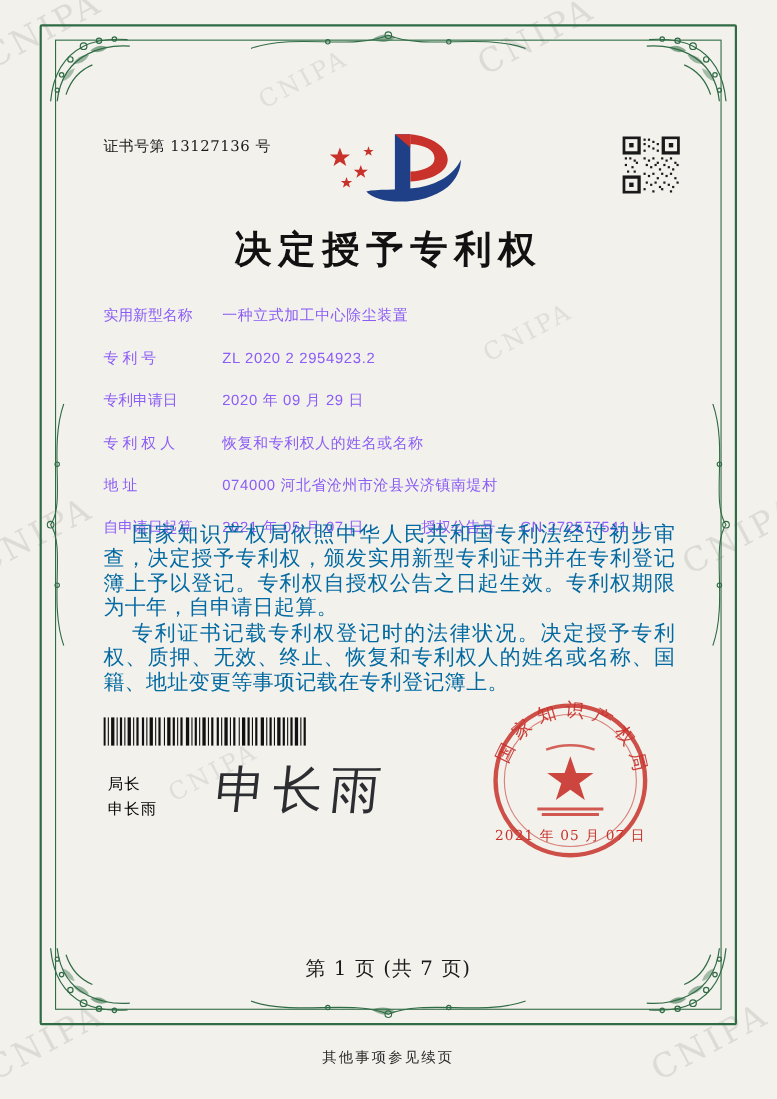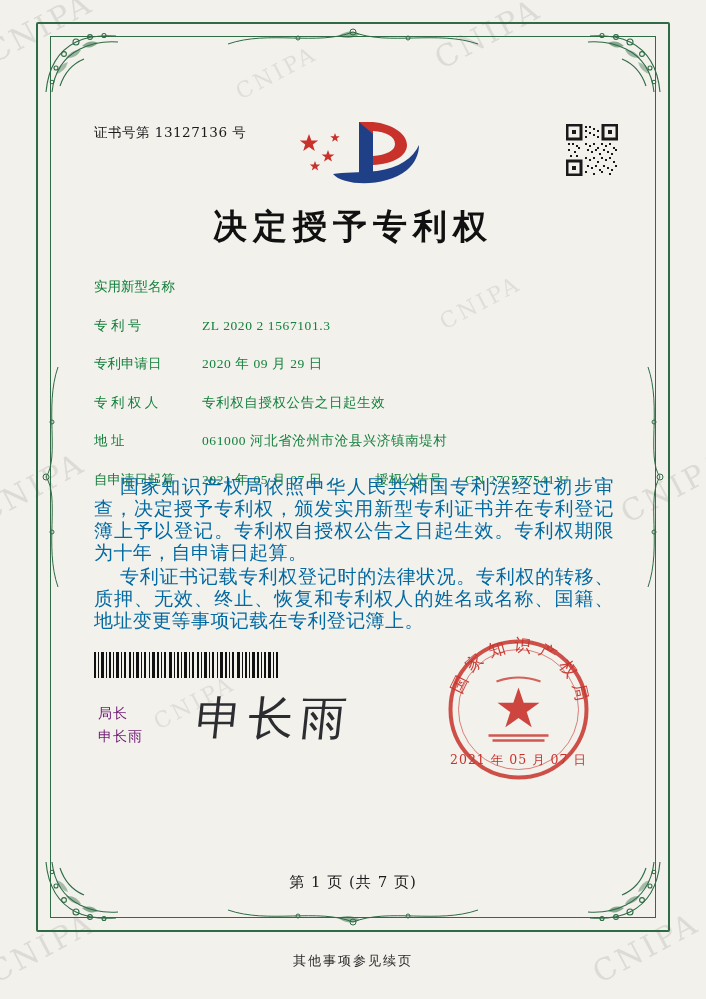--- a/index.html
+++ b/index.html
@@ -148,22 +148,22 @@
     position: absolute;
     top: 226px;
     left: 28px;
     right: 24px;
   }
   .field-row {
     display: flex;
     align-items: baseline;
     margin-bottom: 20.5px;
     font-size: 13.5px;
-    color: #15803d;
-    font-family: Liberation Serif, serif;
+    color: #8b5cf6;
+    font-family: Liberation Sans, sans-serif;
   }
   .field-label {
     width: 108px;
     flex: none;
     letter-spacing: 0px;
     white-space: nowrap;
   }
   .field-value {
     letter-spacing: 0.6px;
   }
@@ -204,21 +204,21 @@
   }
   .barcode svg { display: block; width: 100%; height: 100%; }
 
   
   .sign-block {
     position: absolute;
     left: 32px;
     top: 650px;
     font-size: 14px;
     line-height: 23px;
-    color: #701a75;
+    color: #000000;
     font-family: "DejaVu Serif", "Liberation Serif", serif;
     letter-spacing: 1px;
   }
   .handwriting {
     position: absolute;
     left: 130px;
     top: 636px;
     font-size: 46px;
     color: #16181c;
     font-family: "DejaVu Serif", "Liberation Serif", serif;
@@ -247,21 +247,21 @@
     font-family: "DejaVu Serif", "Liberation Serif", serif;
     letter-spacing: 1px;
   }
 
   .page-no {
     position: absolute;
     left: 0;
     right: 0;
     bottom: 20px;
     text-align: center;
-    font-size: 15px;
+    font-size: 18px;
     color: #1a1a1a;
     font-family: "DejaVu Serif", "Liberation Serif", serif;
     letter-spacing: 1px;
   }
 
   .footer-note {
     position: absolute;
     left: 0;
     right: 0;
     top: 952px;
@@ -480,50 +480,51 @@
           <polygon points="62,19 63.2,22.3 66.7,22.3 63.9,24.4 64.9,27.7 62,25.7 59.1,27.7 60.1,24.4 57.3,22.3 60.8,22.3"></polygon>
         </g>
       </svg>
     </div>
 
     <div class="title">决定授予专利权</div>
 
     <div class="fields">
       <div class="field-row">
         <span class="field-label">实用新型名称</span>
+        <span class="field-value">一种立式加工中心除尘装置</span>
       </div>
       <div class="field-row">
         <span class="field-label">专 利 号</span>
-        <span class="field-value">ZL 2020 2 1567101.3</span>
+        <span class="field-value">ZL 2020 2 2954923.2</span>
       </div>
       <div class="field-row">
         <span class="field-label">专利申请日</span>
         <span class="field-value">2020 年 09 月 29 日</span>
       </div>
       <div class="field-row">
         <span class="field-label">专 利 权 人</span>
-        <span class="field-value">专利权自授权公告之日起生效</span>
+        <span class="field-value">恢复和专利权人的姓名或名称</span>
       </div>
       <div class="field-row">
         <span class="field-label">地    址</span>
-        <span class="field-value">061000 河北省沧州市沧县兴济镇南堤村</span>
+        <span class="field-value">074000 河北省沧州市沧县兴济镇南堤村</span>
       </div>
       <div class="field-row dual">
         <span class="field-label">自申请日起算</span>
         <span class="field-value">2021 年 05 月 07 日</span>
         <span class="dual-right">
           <span class="field-label">授权公告号</span>
           <span class="field-value">CN 272577541 U</span>
         </span>
       </div>
     </div>
 
     <div class="paras">
       <p>国家知识产权局依照中华人民共和国专利法经过初步审查，决定授予专利权，颁发实用新型专利证书并在专利登记簿上予以登记。专利权自授权公告之日起生效。专利权期限为十年，自申请日起算。</p>
-      <p>专利证书记载专利权登记时的法律状况。专利权的转移、质押、无效、终止、恢复和专利权人的姓名或名称、国籍、地址变更等事项记载在专利登记簿上。</p>
+      <p>专利证书记载专利权登记时的法律状况。决定授予专利权、质押、无效、终止、恢复和专利权人的姓名或名称、国籍、地址变更等事项记载在专利登记簿上。</p>
     </div>
 
     <div class="barcode">
       <svg viewBox="0 0 186 26" preserveAspectRatio="none">
         <g fill="#111">
           <rect x="0" y="0" width="2" height="26"></rect>
             <rect x="4" y="0" width="1" height="26"></rect>
           <rect x="7" y="0" width="3" height="26"></rect>
             <rect x="12" y="0" width="1" height="26"></rect>
           <rect x="15" y="0" width="2" height="26"></rect>

